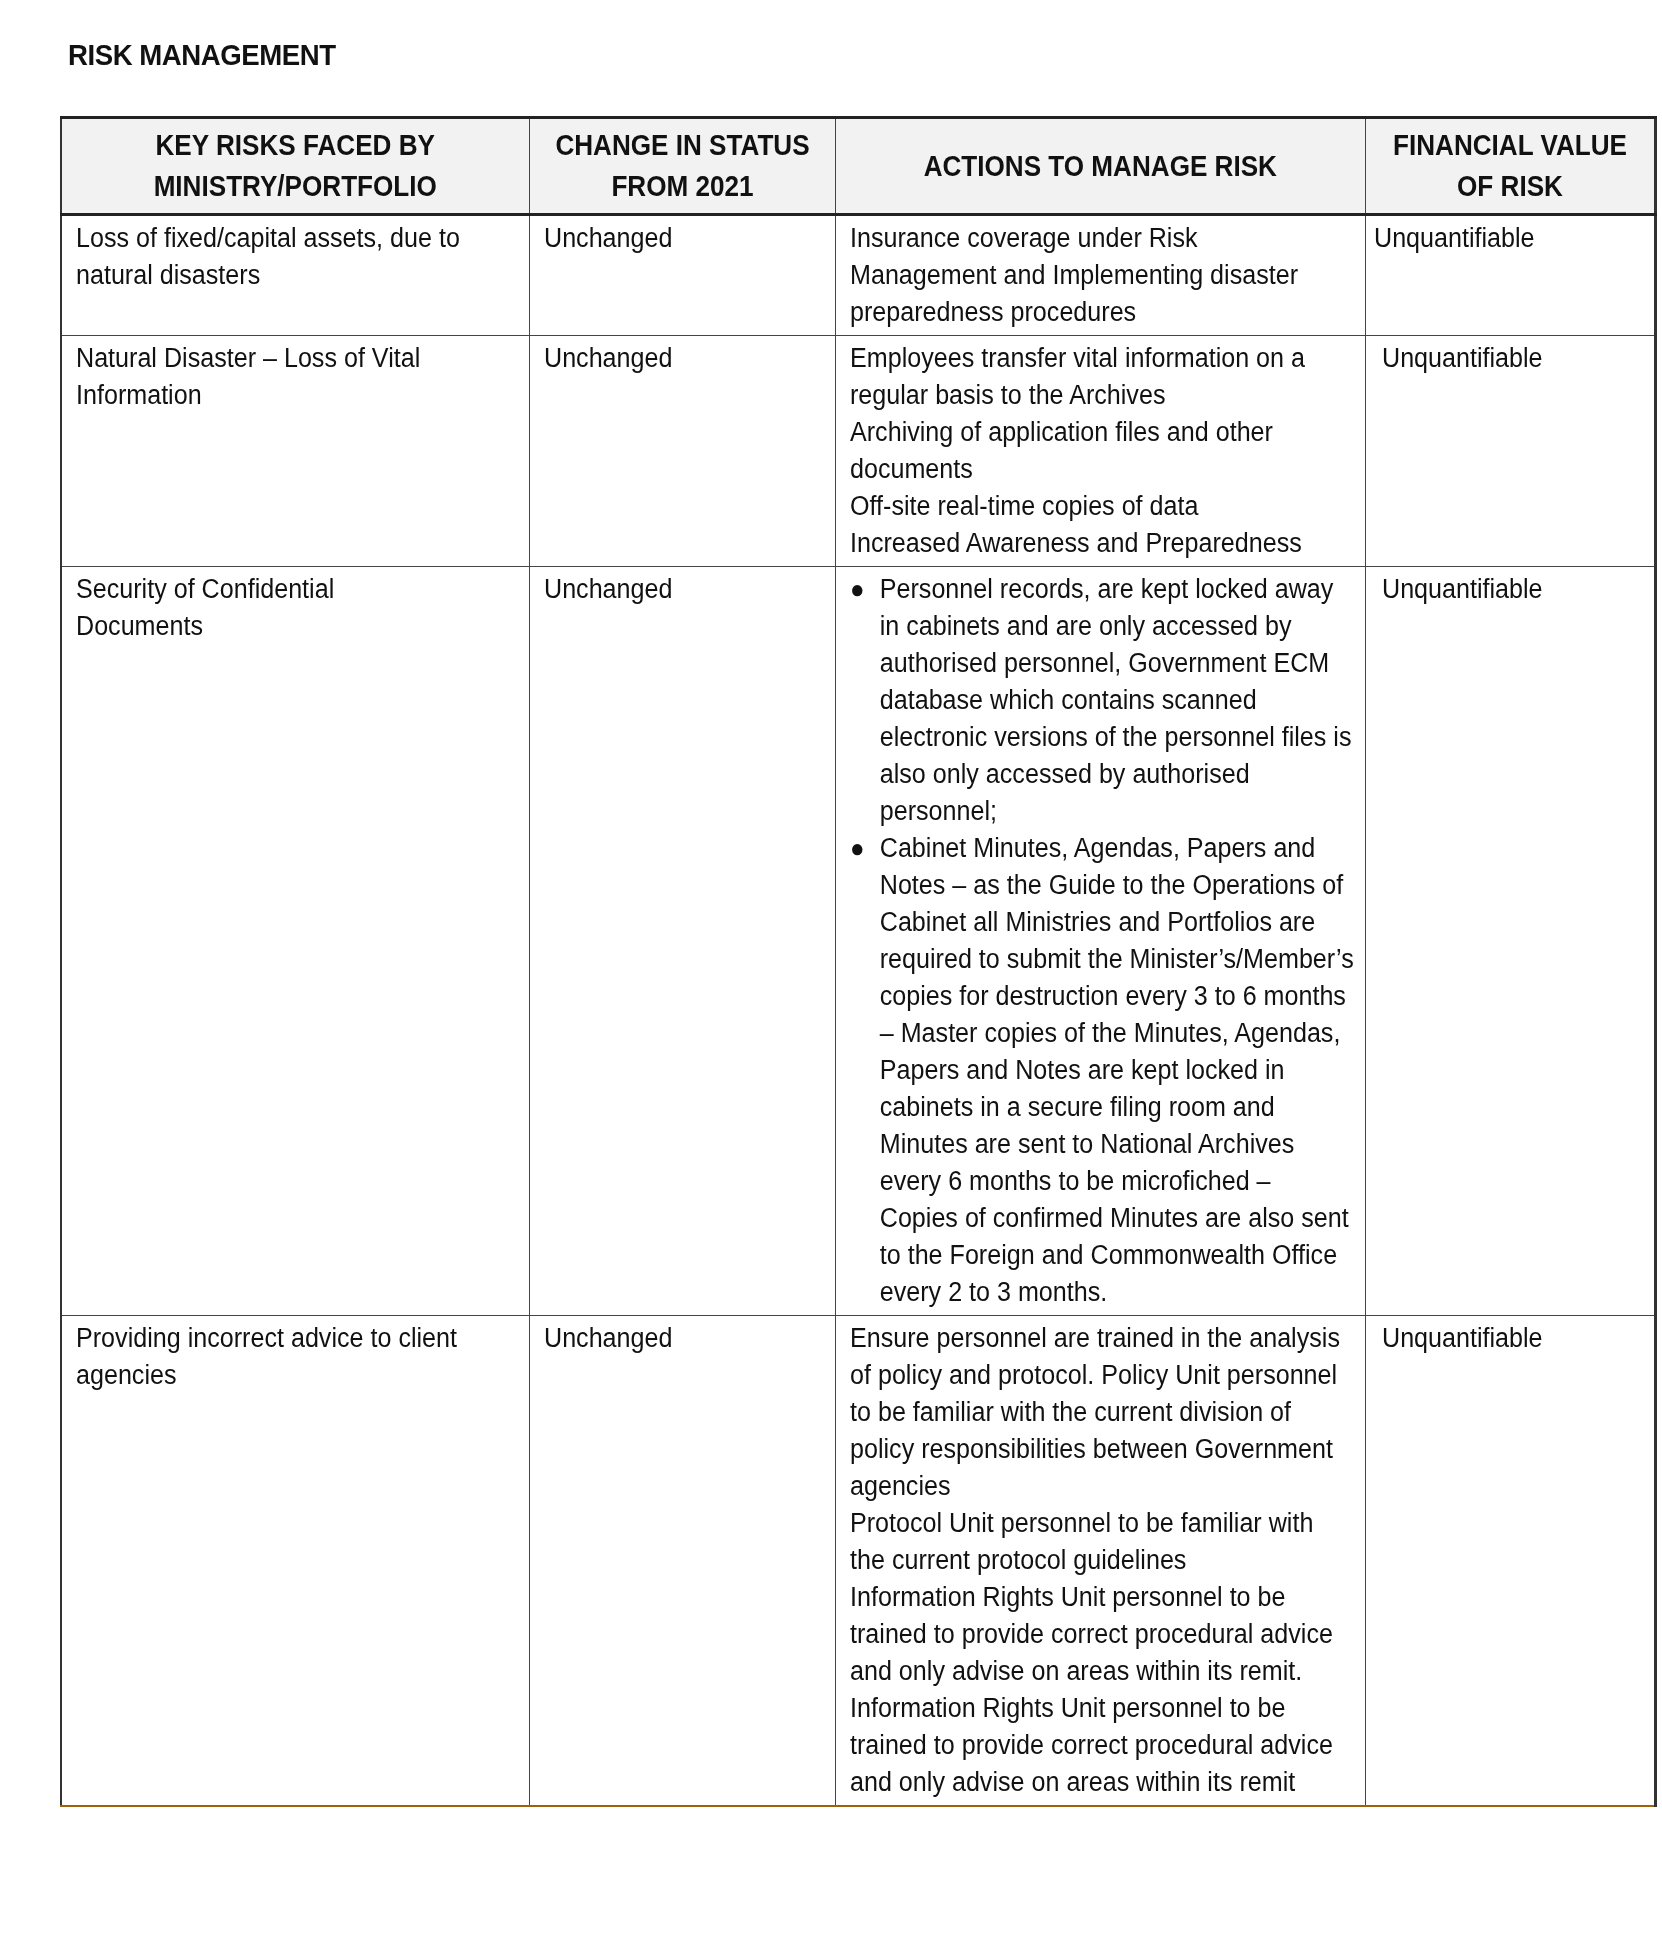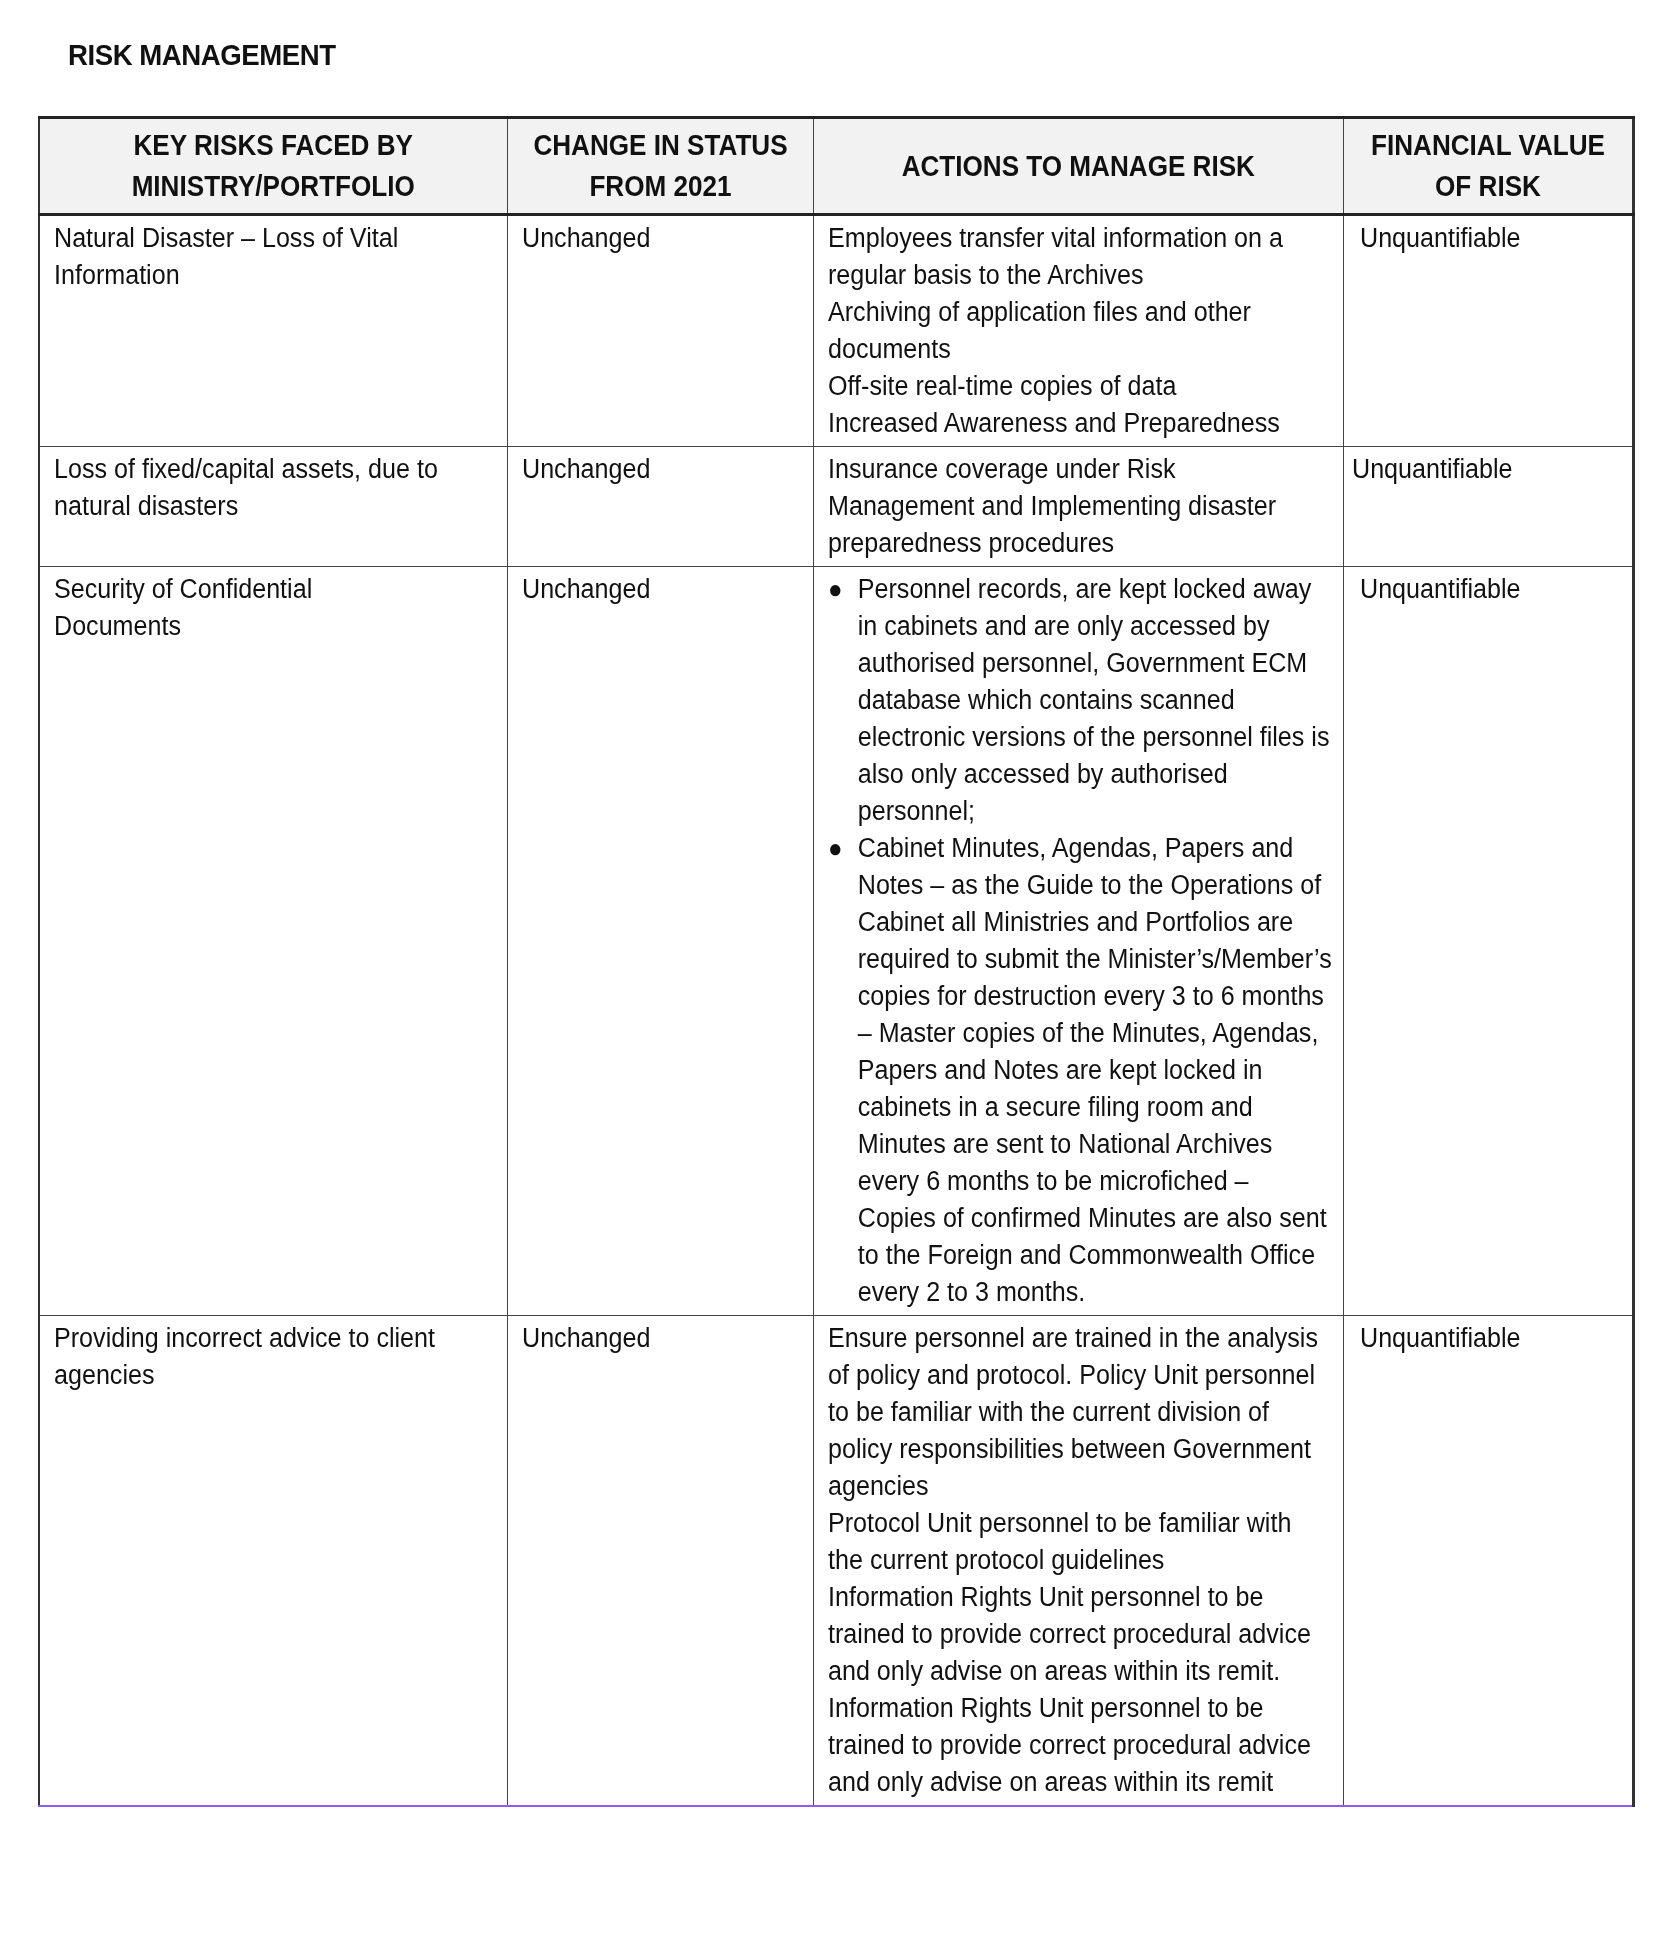--- a/index.html
+++ b/index.html
@@ -21,28 +21,28 @@
       top: 38px;
       font-size: 30px;
       font-weight: bold;
       letter-spacing: -0.5px;
       margin: 0;
       transform: scaleX(0.92);
       transform-origin: left center;
     }
     table.risk-table {
       position: absolute;
-      left: 38px;
+      left: 60px;
       top: 116px;
       width: 1594px;
       border-collapse: collapse;
       table-layout: fixed;
       border-left: 2px solid #333;
       border-right: 3px solid #333;
-      border-bottom: 2px solid #8b5cf6;
+      border-bottom: 2px solid #a16207;
     }
     col.c1 { width: 468px; }
     col.c2 { width: 306px; }
     col.c3 { width: 530px; }
     col.c4 { width: 290px; }
     thead th {
       background: #f2f2f2;
       border-top: 3px solid #222;
       border-bottom: 3px solid #222;
       border-left: 1.5px solid #444;
@@ -107,51 +107,51 @@
       <th><span class="hd">KEY RISKS FACED BY MINISTRY/PORTFOLIO</span></th>
       <th><span class="hd">CHANGE IN STATUS FROM 2021</span></th>
       <th><span class="hd">ACTIONS TO MANAGE RISK</span></th>
       <th><span class="hd">FINANCIAL VALUE OF RISK</span></th>
     </tr>
   </thead>
   <tbody>
 
     <tr>
       <td>
+          <span class="txt">Loss of fixed/capital assets, due to natural disasters</span>
+        </td>
+      <td>
+          <span class="txt">Unchanged</span>
+        </td>
+      <td>
+        <span class="txt">
+          <span class="line">Insurance coverage under Risk Management and Implementing disaster  preparedness procedures</span>
+        </span>
+      </td>
+      <td class="value-cell" style="padding-left:8px;">
+          <span class="txt">Unquantifiable</span>
+        </td>
+    </tr>
+
+    <tr>
+      <td>
           <span class="txt">Natural Disaster – Loss of Vital Information</span>
         </td>
       <td>
           <span class="txt">Unchanged</span>
         </td>
       <td>
         <span class="txt">
           <span class="line">Employees transfer vital information on a regular basis to the Archives</span>
           <span class="line">Archiving of application files and other documents</span>
           <span class="line">Off-site real-time copies of data</span>
           <span class="line">Increased Awareness and Preparedness</span>
         </span>
       </td>
       <td class="value-cell">
-          <span class="txt">Unquantifiable</span>
-        </td>
-    </tr>
-
-    <tr>
-      <td>
-          <span class="txt">Loss of fixed/capital assets, due to natural disasters</span>
-        </td>
-      <td>
-          <span class="txt">Unchanged</span>
-        </td>
-      <td>
-        <span class="txt">
-          <span class="line">Insurance coverage under Risk Management and Implementing disaster  preparedness procedures</span>
-        </span>
-      </td>
-      <td class="value-cell" style="padding-left:8px;">
           <span class="txt">Unquantifiable</span>
         </td>
     </tr>
 
     <tr>
       <td>
           <span class="txt" style="width:70%;">Security of Confidential Documents</span>
         </td>
       <td>
           <span class="txt">Unchanged</span>

